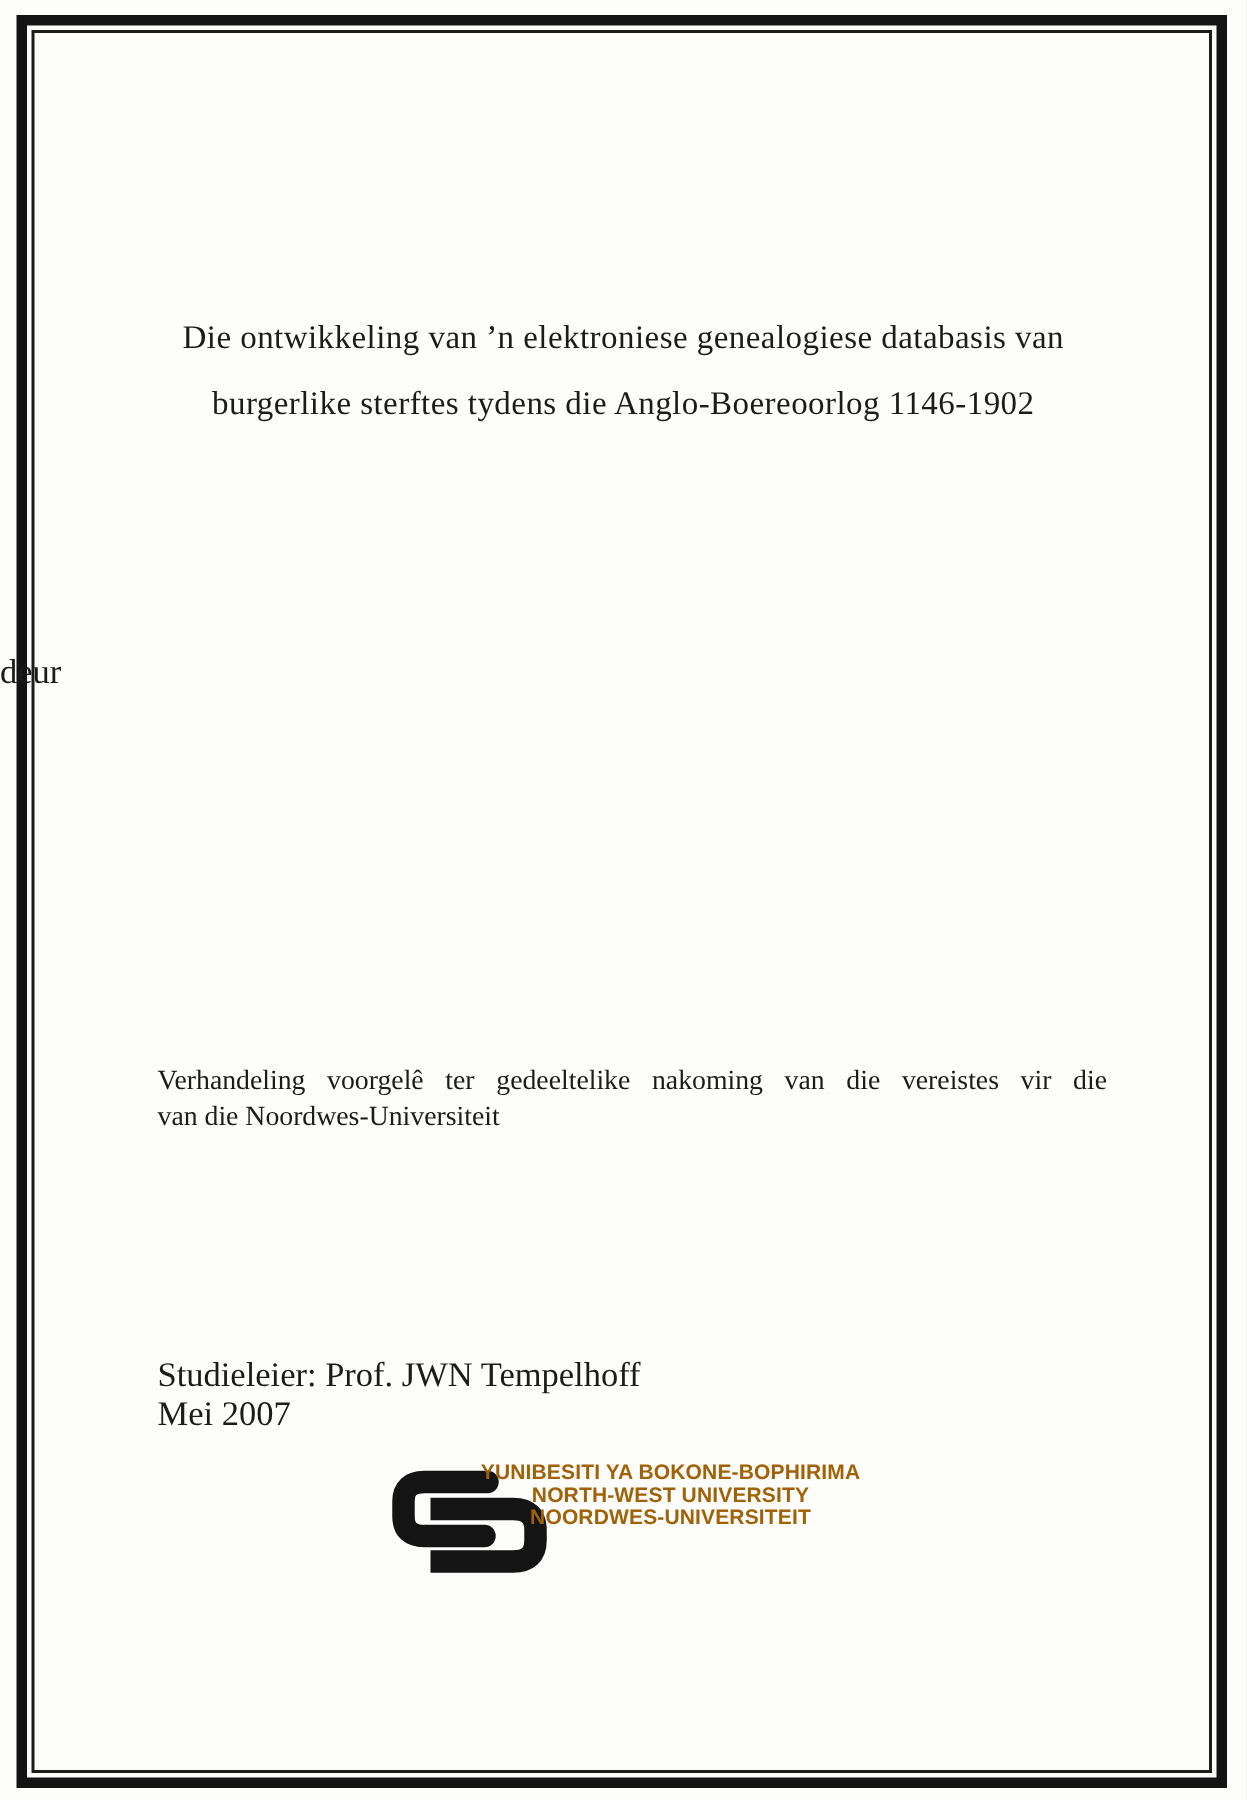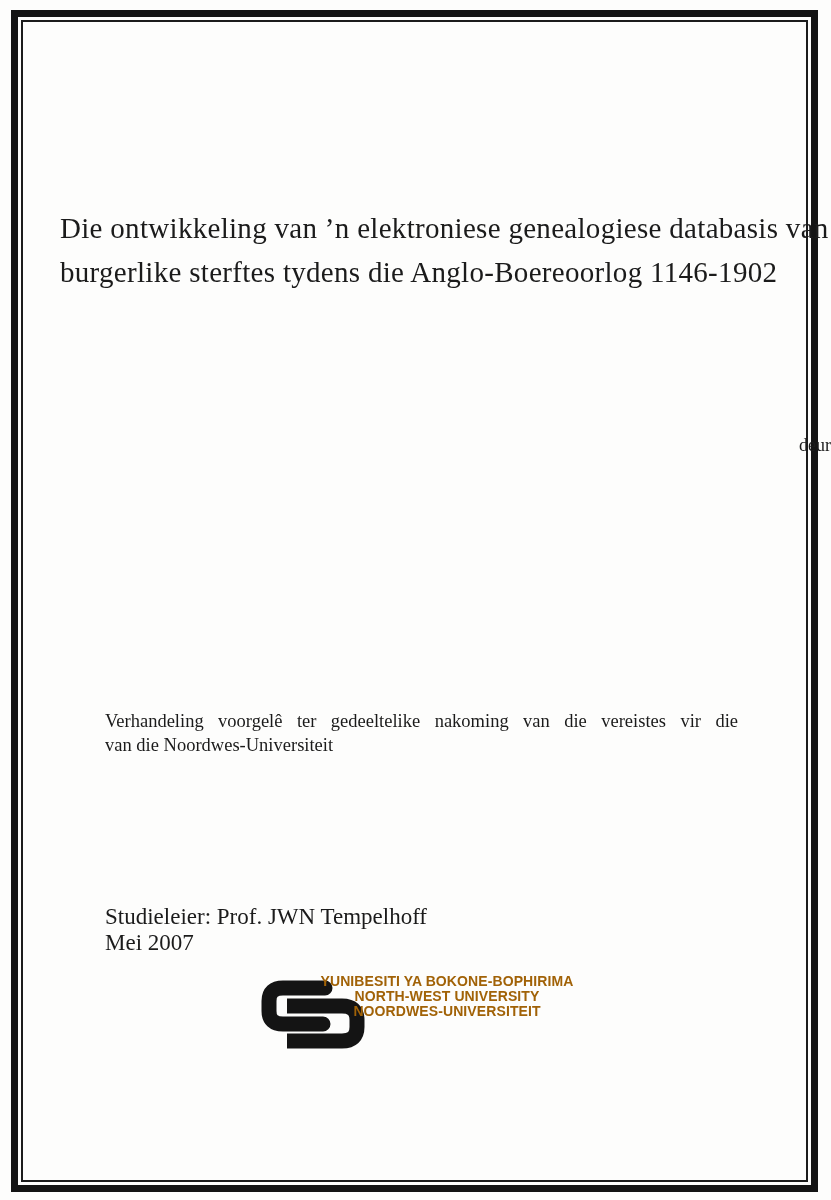--- a/index.html
+++ b/index.html
@@ -26,32 +26,32 @@
   .frame-inner {
     position: absolute;
     left: 21px; top: 20px; right: 23px; bottom: 18px;
     border: 2px solid #1c1c1c;
     pointer-events: none;
   }
   .title-line {
     position: absolute;
     left: 60px; right: 60px;
     text-align: center;
-    font-size: 29px;
+    font-size: 22px;
     letter-spacing: 0.3px;
     white-space: nowrap;
   }
   .title-1 { top: 212px; }
   .title-2 { top: 256px; }
   .byline {
     position: absolute;
     left: 0; right: 0;
     top: 435px;
-    text-align: right;
-    font-size: 18px;
+    text-align: left;
+    font-size: 23px;
   }
   .author {
     position: absolute;
     left: 0; right: 0;
     top: 519px;
     text-align: center;
     font-size: 21px;
     letter-spacing: 0.2px;
   }
   .declaration {

